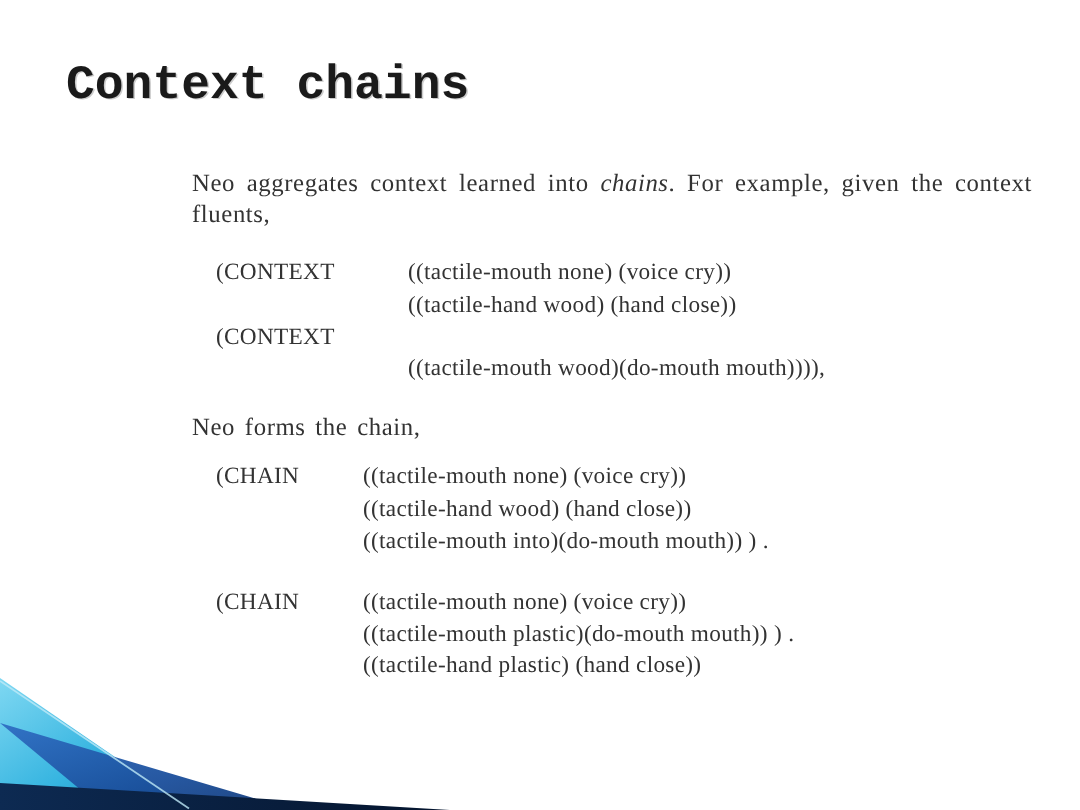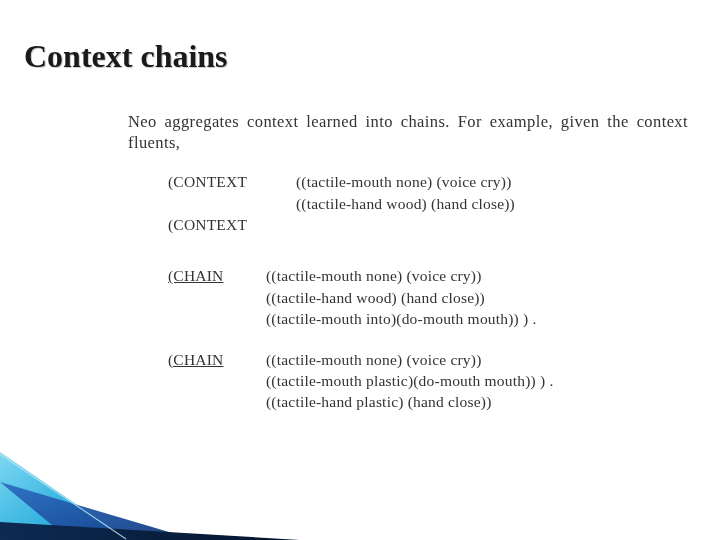--- a/index.html
+++ b/index.html
@@ -11,23 +11,23 @@
     height: 540px;
     background: #ffffff;
     font-family: "Liberation Serif", serif;
     overflow: hidden;
     position: relative;
   }
 
   
   #slide-title {
     position: absolute;
-    left: 24px;
+    left: 44px;
     top: 38px;
-    font-family: Liberation Serif, serif;
+    font-family: Liberation Mono, monospace;
     font-weight: bold;
     font-size: 32px;
     color: #1a1a1a;
     letter-spacing: 0px;
     text-shadow: 1px 1px 0 #cccccc;
   }
 
   
   #content {
     position: absolute;
@@ -43,50 +43,50 @@
     line-height: 1.25;
     color: #333333;
     letter-spacing: 0.4px;
     word-spacing: 2px;
   }
   .para.justified {
     text-align: justify;
     text-align-last: left;
   }
   .para .ital {
+    font-style: italic;
   }
 
   .spacer-lg { height: 18px; }
   .spacer-md { height: 12px; }
   .spacer-sm { height: 7px; }
 
   
   .listing {
-    margin-left: 40px;
+    margin-left: 16px;
     font-size: 15.5px;
     line-height: 1.38;
     color: #333333;
     letter-spacing: 0.2px;
   }
   .lrow {
     display: flex;
     align-items: baseline;
   }
   .lkey {
     width: 128px;
     flex: 0 0 128px;
     white-space: nowrap;
   }
   .lval {
     white-space: nowrap;
   }
   .listing.chain .lkey {
     width: 98px;
     flex: 0 0 98px;
-    text-decoration: underline;
   }
 
   
   #corner-graphic {
     position: absolute;
     left: 0;
     bottom: 0;
     width: 300px;
     height: 110px;
     pointer-events: none;
@@ -110,24 +110,29 @@
       <span class="lkey">(CONTEXT</span>
       <span class="lval">((tactile-mouth none) (voice cry))</span>
     </div>
     <div class="lrow">
       <span class="lkey"></span>
       <span class="lval">((tactile-hand wood) (hand close))</span>
     </div>
     <div class="lrow">
       <span class="lkey">(CONTEXT</span>
     </div>
+    <div class="lrow">
+      <span class="lkey"></span>
+      <span class="lval">((tactile-mouth wood)(do-mouth mouth)))),</span>
+    </div>
   </div>
 
   <div class="spacer-lg"></div>
 
+  <div class="para">Neo forms the chain,</div>
 
   <div class="spacer-md"></div>
 
   <div class="listing chain">
     <div class="lrow">
       <span class="lkey">(CHAIN</span>
       <span class="lval">((tactile-mouth none) (voice cry))</span>
     </div>
     <div class="lrow">
       <span class="lkey"></span>

